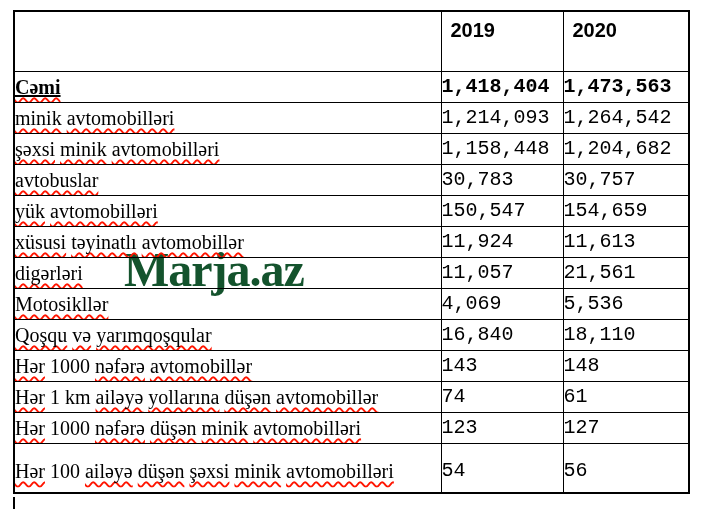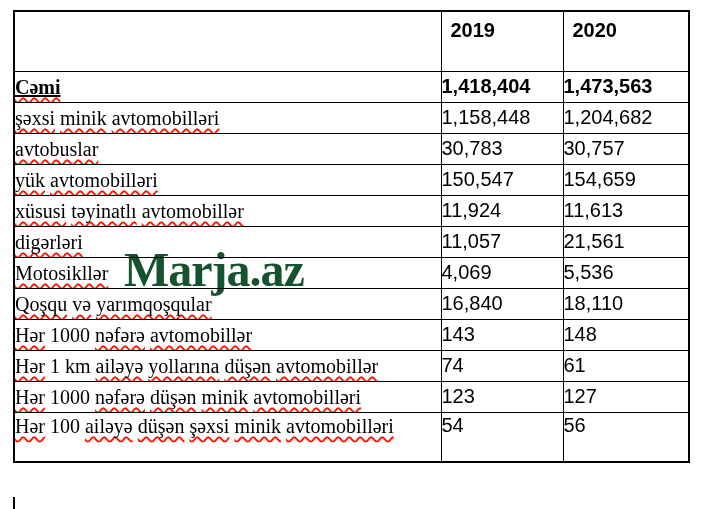--- a/index.html
+++ b/index.html
@@ -57,27 +57,27 @@
   tbody tr.tall-row { height: 50px; }
   td.label-cell {
     font-family: "Liberation Serif", serif;
     font-size: 20px;
     color: #000;
     vertical-align: middle;
     padding-left: 7px;
     line-height: 24px;
   }
   td.num-cell {
-    font-family: Liberation Sans, sans-serif;
+    font-family: Liberation Mono, monospace;
     font-size: 20px;
     color: #000;
     vertical-align: middle;
     padding-left: 9px;
   }
-  tr.tall-row td { vertical-align: top; padding-top: 1px; }
+  tr.tall-row td { vertical-align: top; padding-top: 15px; }
   tr.bold-row td.label-cell { font-weight: bold; text-decoration: underline; }
   tr.bold-row td.num-cell { font-weight: bold; }
   .squiggle {
     text-decoration: underline;
     text-decoration-style: wavy;
     text-decoration-color: #ff1400;
     text-decoration-thickness: 1.5px;
     text-underline-offset: 3px;
     text-decoration-skip-ink: none;
   }
@@ -109,20 +109,25 @@
         <th></th>
         <th>2019</th>
         <th>2020</th>
       </tr>
     </thead>
     <tbody>
         <tr class="bold-row">
           <td class="label-cell"><span class="word squiggle">Cəmi</span></td>
           <td class="num-cell">1,418,404</td>
           <td class="num-cell">1,473,563</td>
+        </tr>
+        <tr>
+          <td class="label-cell"><span class="word squiggle">minik</span> <span class="word squiggle">avtomobilləri</span></td>
+          <td class="num-cell">1,214,093</td>
+          <td class="num-cell">1,264,542</td>
         </tr>
         <tr>
           <td class="label-cell"><span class="word squiggle">şəxsi</span> <span class="word squiggle">minik</span> <span class="word squiggle">avtomobilləri</span></td>
           <td class="num-cell">1,158,448</td>
           <td class="num-cell">1,204,682</td>
         </tr>
         <tr>
           <td class="label-cell"><span class="word squiggle">avtobuslar</span></td>
           <td class="num-cell">30,783</td>
           <td class="num-cell">30,757</td>

